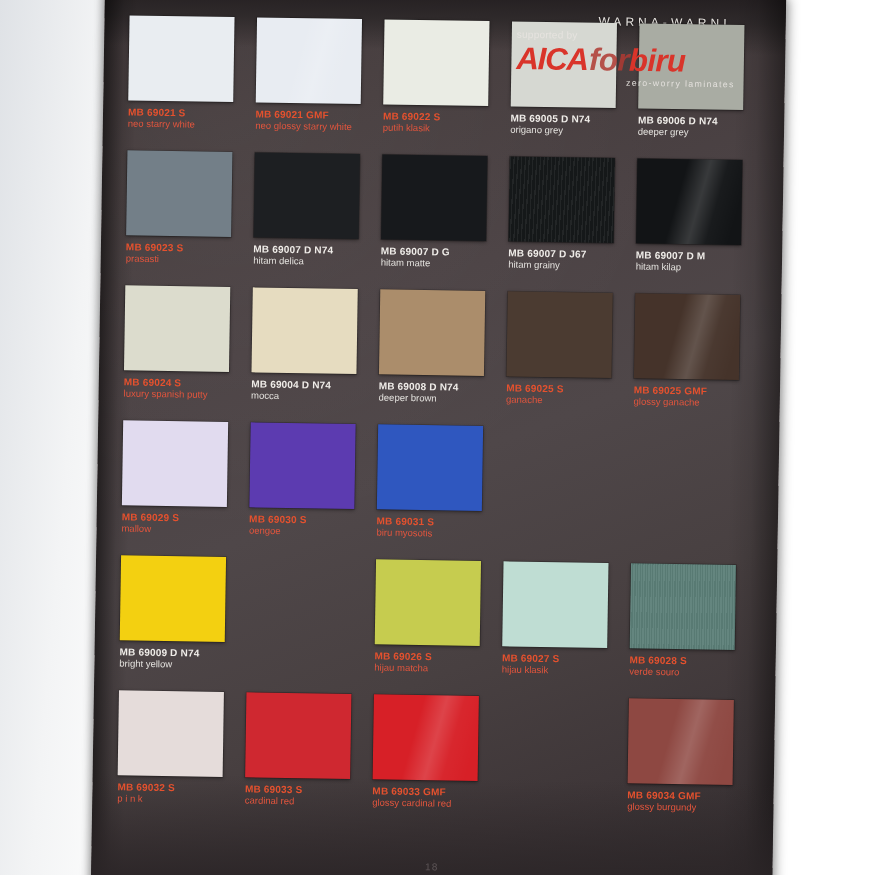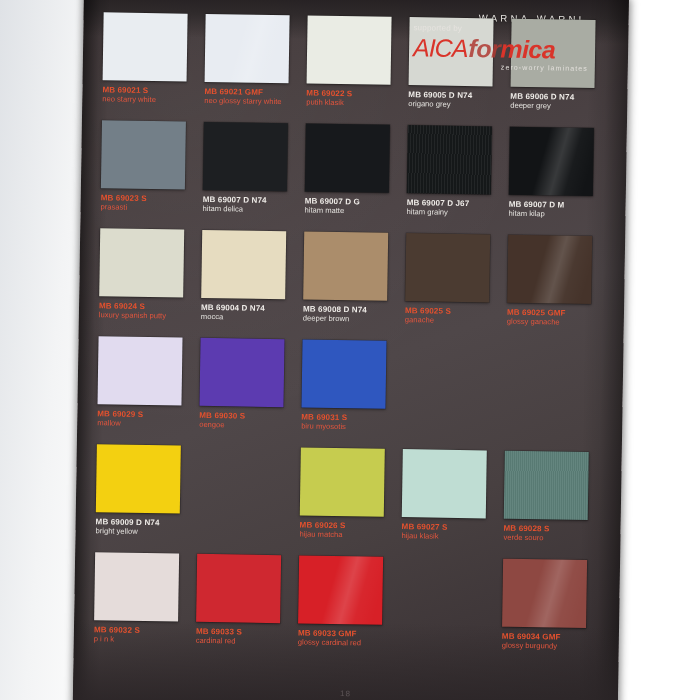--- a/index.html
+++ b/index.html
@@ -123,21 +123,21 @@
   .brand .supp{
     color:#e6e3df;font-size:8px;letter-spacing:0.2px;margin-bottom:3px;
   }
   .brand .logo{
     display:flex;align-items:baseline;
     font-weight:bold;
     font-size:25px;
     letter-spacing:-0.5px;
     line-height:1;
   }
-  .brand .aica{color:#d9342a;font-style:italic;font-weight:normal;letter-spacing:-1px;}
+  .brand .aica{color:#d9342a;font-style:italic;font-weight:bold;letter-spacing:-1px;}
   .brand .for{color:#b03a33;opacity:.85;margin-left:1px;font-style:italic;}
   .brand .mica{color:#d9342a;font-style:italic;}
   .brand .tag{
     color:#e3e0dc;font-size:7px;letter-spacing:1.1px;text-align:right;margin-top:2px;
   }
 
   .pagenum{
     position:absolute;
     left:50%;bottom:14px;
     transform:translateX(-50%);
@@ -359,20 +359,20 @@
             </div>
           </div>
         </div>
       </div>
 
     <div class="brand">
       <div class="supp">supported by</div>
       <div class="logo">
         <span class="aica">AICA</span>
         <span class="for">for</span>
-        <span class="mica">mica</span>
+        <span class="mica">biru</span>
       </div>
       <div class="tag">zero-worry laminates</div>
     </div>
 
     <div class="pagenum">18</div>
   </div>
 </div>
 
 </body></html>

